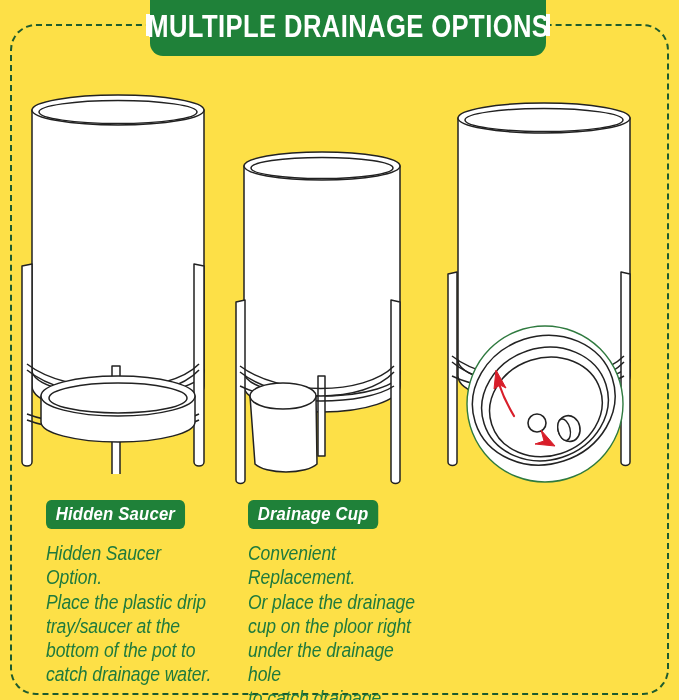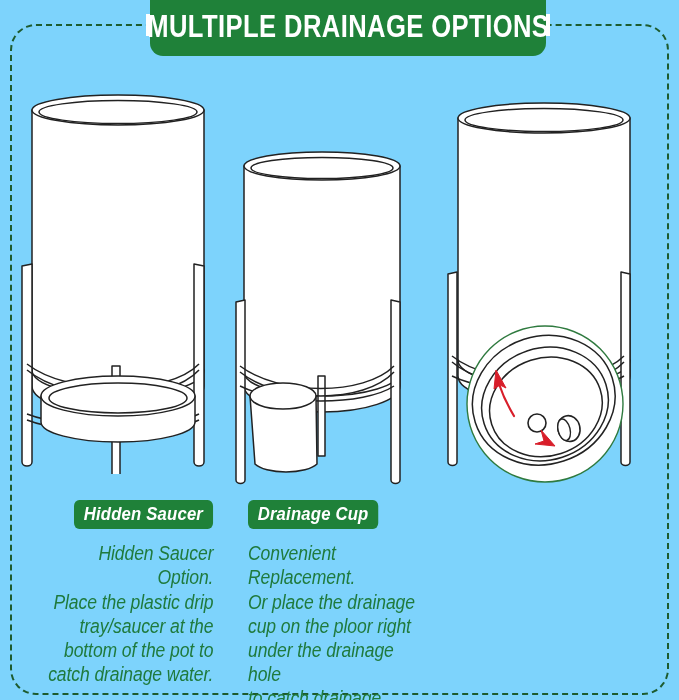--- a/index.html
+++ b/index.html
@@ -5,21 +5,21 @@
   * { margin:0; padding:0; box-sizing:border-box; }
   html, body {
     width:679px; height:700px;
     background:#ffffff;
     font-family:"Liberation Sans", sans-serif;
     overflow:hidden;
   }
   #page {
     position:relative;
     width:679px; height:700px;
-    background:#7dd3fc;
+    background:#fde047;
     text-decoration:underline;
   }
 
   
   #frame {
     position:absolute;
     left:10px; top:24px;
     width:659px; height:671px;
     border:2.5px dashed #1d5b2e;
     border-radius:26px;
@@ -65,21 +65,21 @@
   #art-3 { left:440px; top:10px; }
 
   
   #captions {
     position:absolute;
     left:0; top:500px;
     width:679px; height:190px;
     display:flex;
   }
   .col { position:relative; }
-  #col-1 { width:232px; padding-left:46px;text-align:right; }
+  #col-1 { width:232px; padding-left:46px; }
   #col-2 { width:215px; padding-left:16px; }
   #col-3 { width:232px; padding-left:16px; }
 
   .chip {
     display:inline-block;
     background:#1f8139;
     color:#ffffff;
     border-radius:6px;
     padding:3px 11px 5px 11px;
     font-size:19px;

